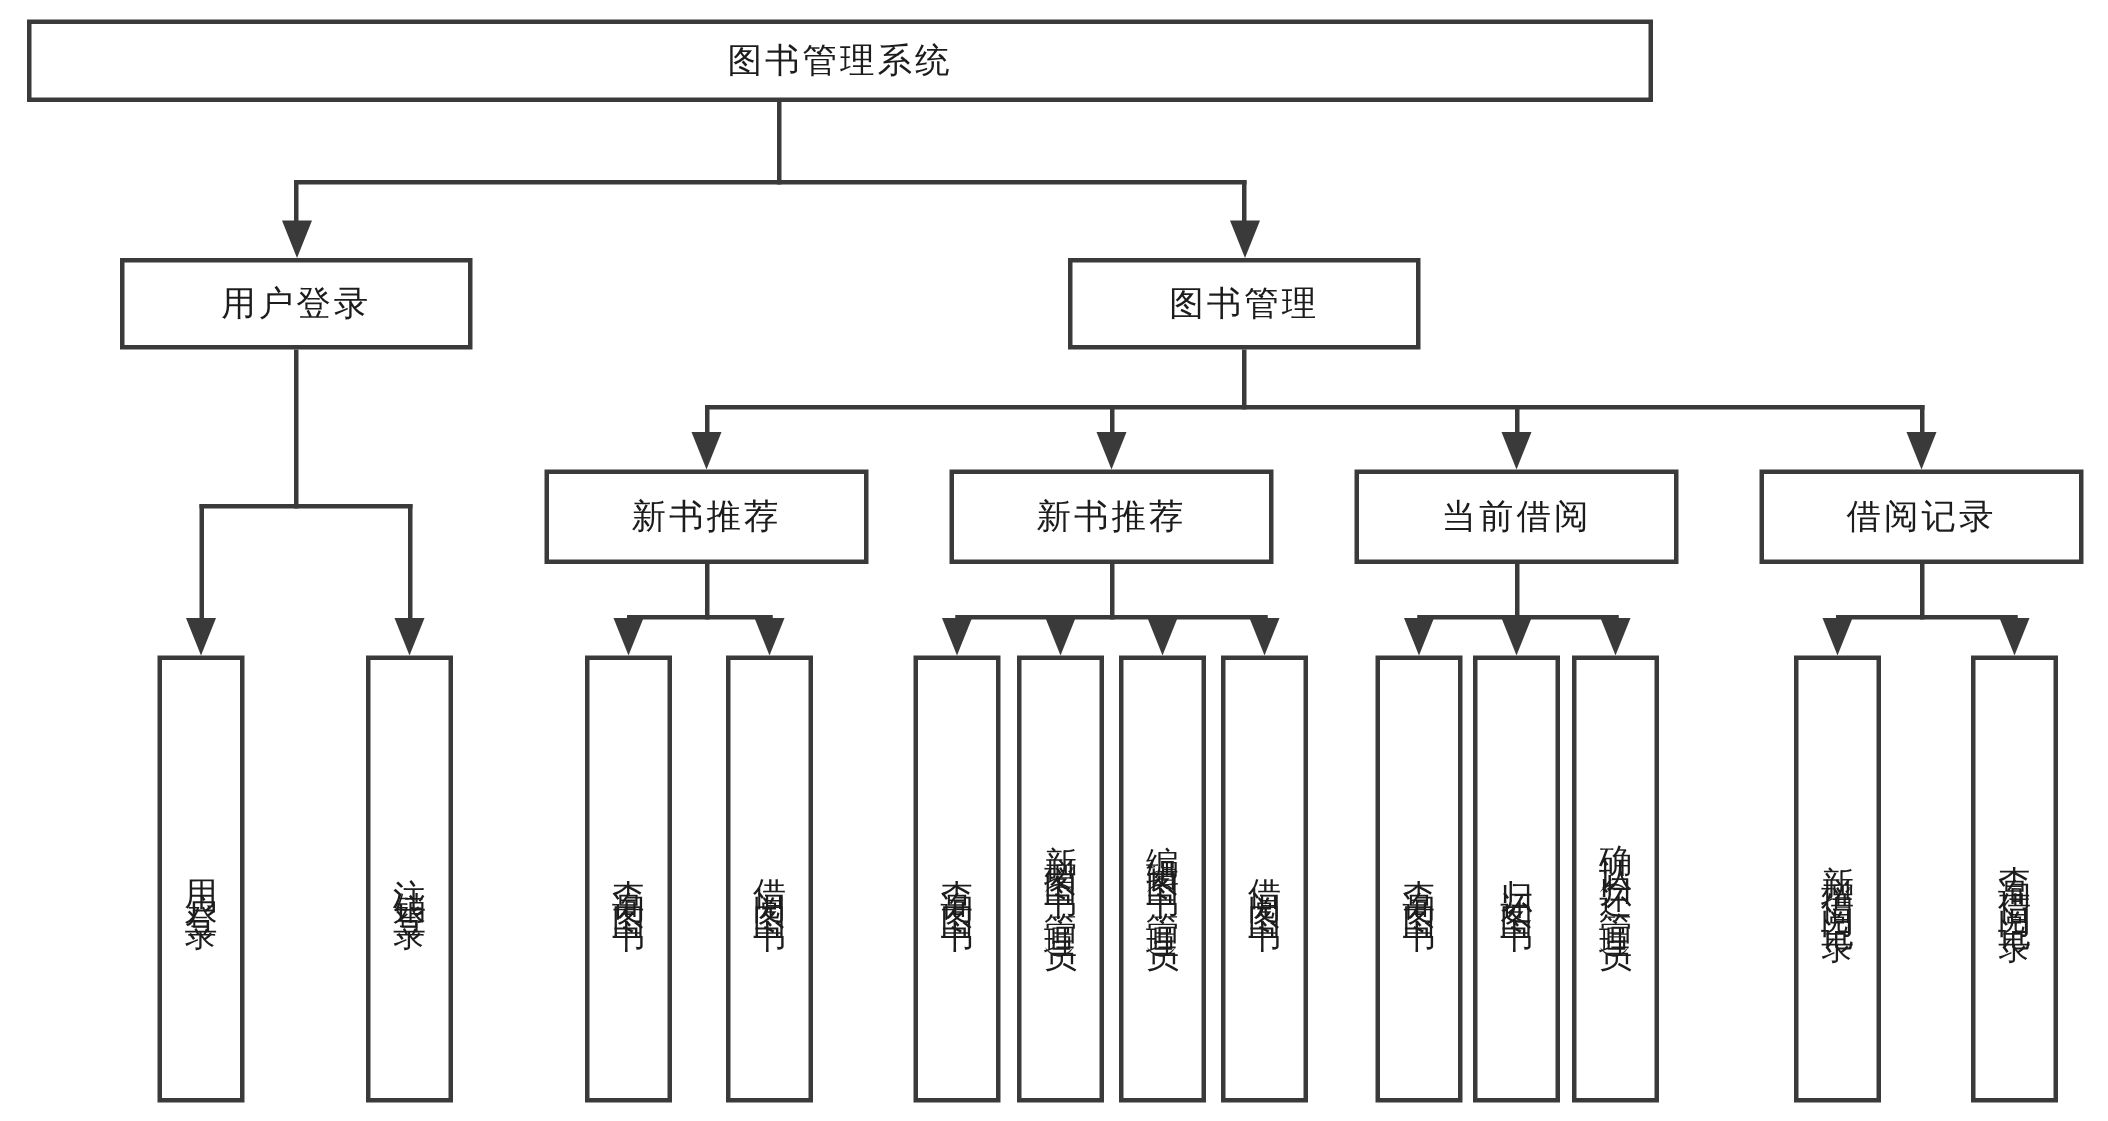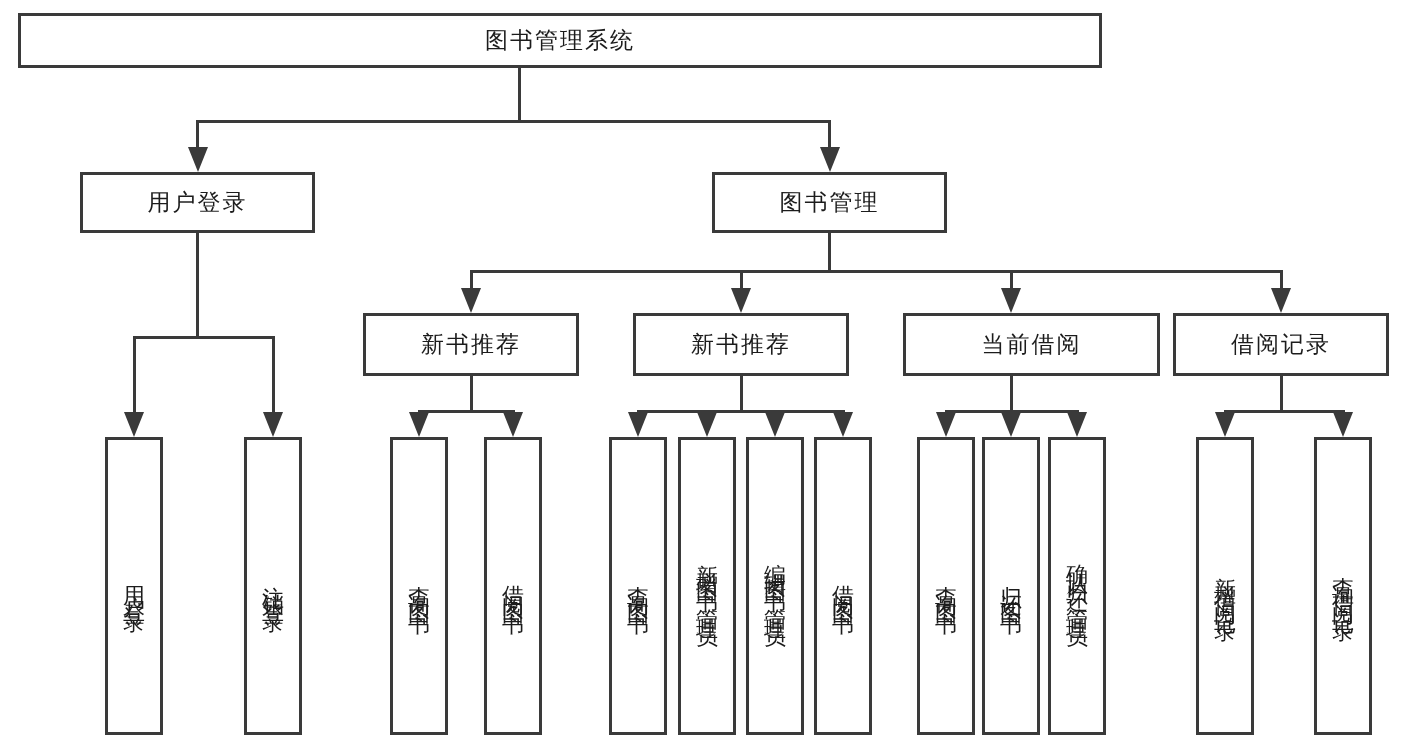--- a/index.html
+++ b/index.html
@@ -74,21 +74,21 @@
     </div>
     <div class="node h" style="left: 712px; top: 172px; width: 235px; height: 61px;">
       <span>图书管理</span>
     </div>
     <div class="node h" style="left: 363px; top: 313px; width: 216px; height: 63px;">
       <span>新书推荐</span>
     </div>
     <div class="node h" style="left: 633px; top: 313px; width: 216px; height: 63px;">
       <span>新书推荐</span>
     </div>
-    <div class="node h" style="left: 903px; top: 313px; width: 257px; height: 63px;">
+    <div class="node h" style="left: 903px; top: 313px; width: 216px; height: 63px;">
       <span>当前借阅</span>
     </div>
     <div class="node h" style="left: 1173px; top: 313px; width: 216px; height: 63px;">
       <span>借阅记录</span>
     </div>
     <div class="node v" style="left: 105px; top: 437px; width: 58px; height: 298px;">
       <span>用户登录</span>
     </div>
     <div class="node v" style="left: 244px; top: 437px; width: 58px; height: 298px;">
       <span>注销登录</span>

